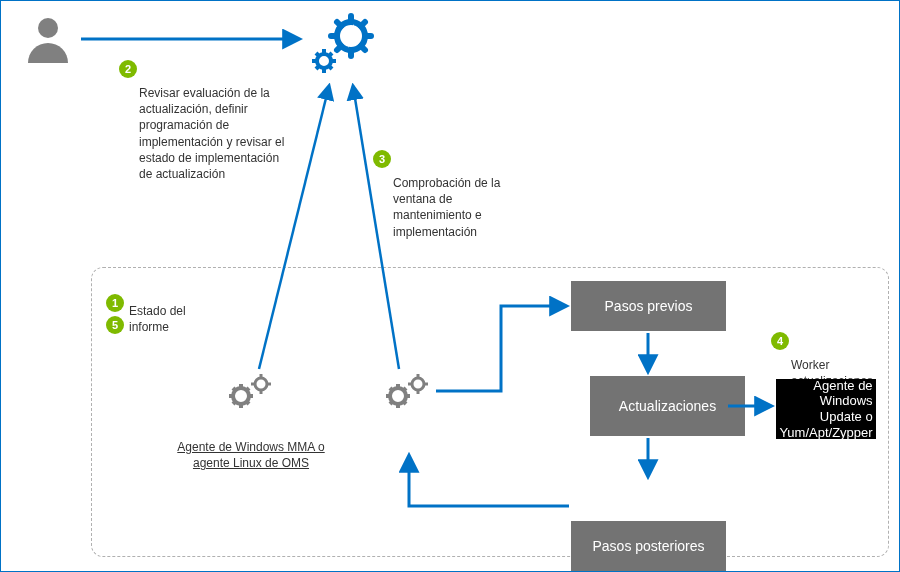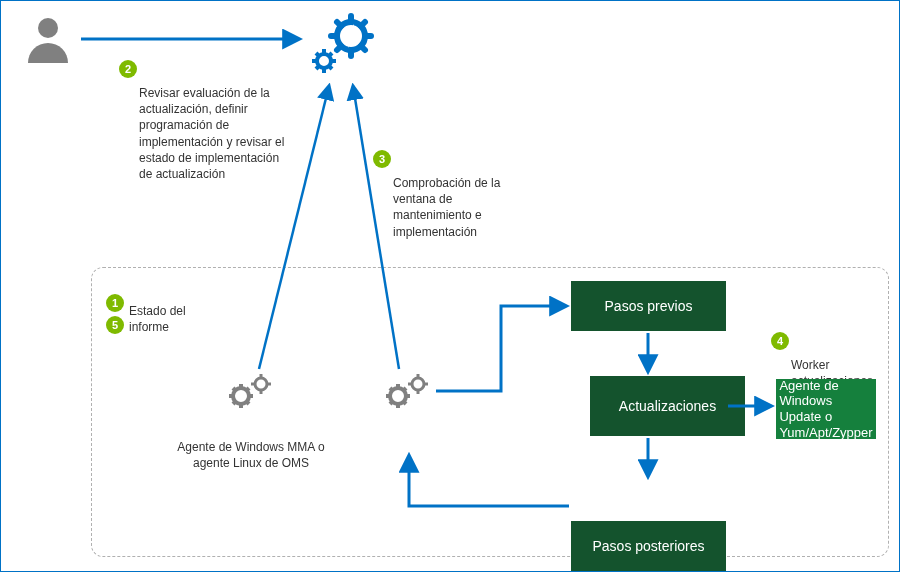--- a/index.html
+++ b/index.html
@@ -15,55 +15,55 @@
     border: 1px solid #0072c6;
     background: #fff;
   }
   .abs { position: absolute; }
   .text-block {
     font-size: 12px;
     color: #333;
     line-height: 1.35;
     margin-top: 26px;
   }
-  .center { text-align: center; }
+  .center { text-align: center; text-decoration: underline; }
   .badge {
     display: inline-flex;
     align-items: center;
     justify-content: center;
     width: 18px;
     height: 18px;
     border-radius: 50%;
     background: #7fba00;
     color: #fff;
     font-size: 11px;
     font-weight: 600;
   }
   .dashed-box {
     border: 1px dashed #b0b0b0;
     border-radius: 12px;
   }
   .blue-box {
-    background: #14532d;
+    background: #737373;
     color: #fff;
     display: flex;
     align-items: center;
     justify-content: center;
     font-size: 14px;
     text-align: center;
     padding: 4px;
   }
   .light-blue-box {
-    background: #15803d;
+    background: #000000;
     color: #fff;
     display: flex;
     align-items: center;
     justify-content: center;
     font-size: 13px;
-    text-align: left;
+    text-align: right;
     padding: 16px;
     line-height: 1.2;
   }
   svg.arrows {
     position: absolute;
     left: 0;
     top: 0;
     pointer-events: none;
   }
 </style>

